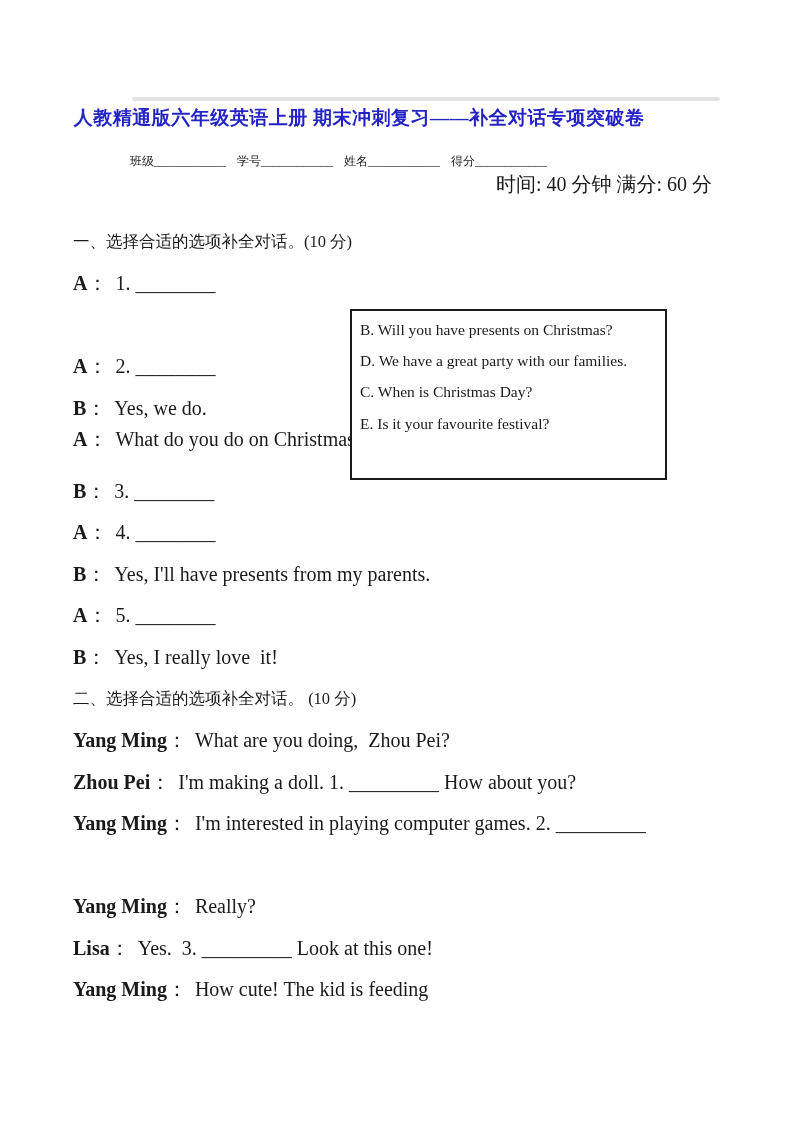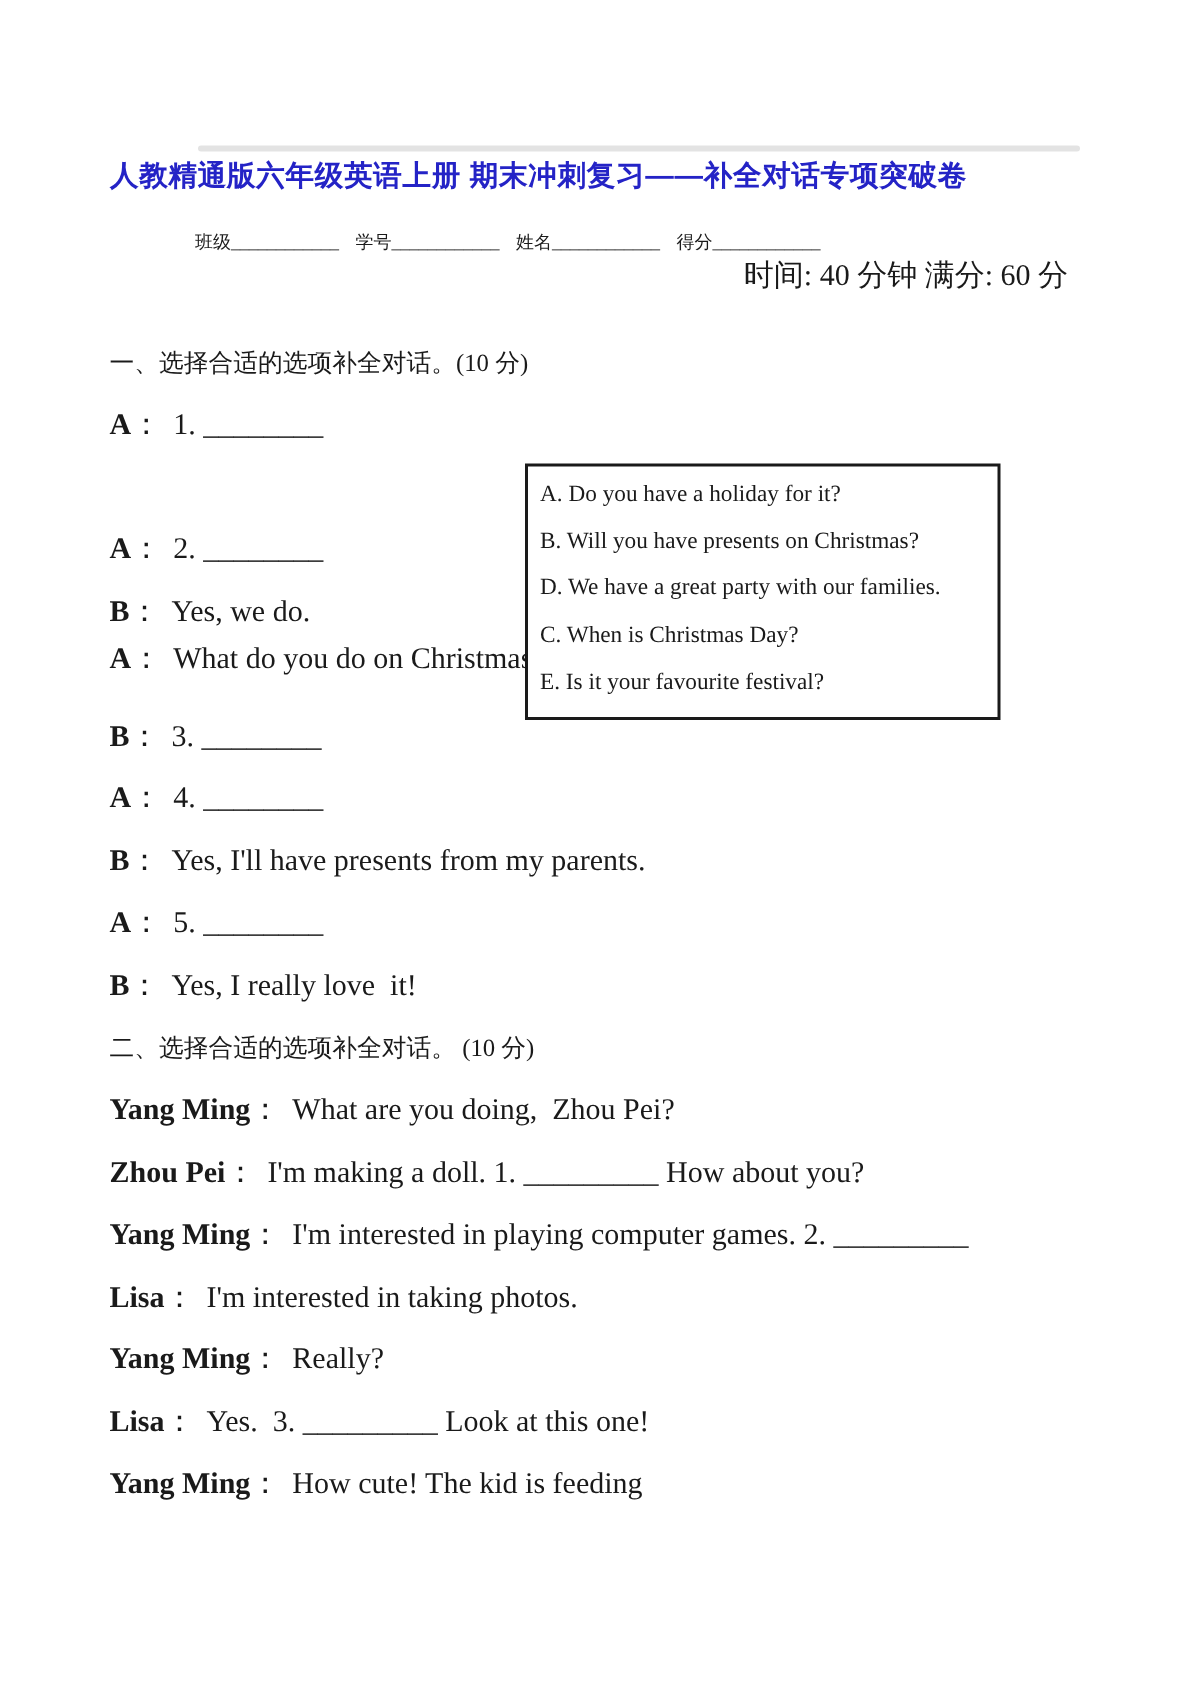--- a/index.html
+++ b/index.html
@@ -24,21 +24,21 @@
     height: 4px;
     background: #e3e3e3;
     border-radius: 2px;
   }
   .doc-title {
     position: absolute;
     left: 0;
     top: 104px;
     width: 718px;
     text-align: center;
-    font-family: Liberation Sans, sans-serif;
+    font-family: Liberation Serif, serif;
     font-weight: bold;
     font-size: 19px;
     line-height: 28px;
     color: #2423c6;
     letter-spacing: 0.5px;
     white-space: nowrap;
   }
   .info-row {
     position: absolute;
     left: 130px;
@@ -126,30 +126,28 @@
   <div class="line" style="top:356px;"><span class="speaker">A</span><span class="colon">：</span><span class="dialogue-text">2. ________</span></div>
   <div class="line" style="top:397.5px;"><span class="speaker">B</span><span class="colon">：</span><span class="dialogue-text">Yes, we do.</span></div>
   <div class="line" style="top:429px;"><span class="speaker">A</span><span class="colon">：</span><span class="dialogue-text">What do you do on Christmas Day?</span></div>
   <div class="line" style="top:480.5px;"><span class="speaker">B</span><span class="colon">：</span><span class="dialogue-text">3. ________</span></div>
   <div class="line" style="top:522px;"><span class="speaker">A</span><span class="colon">：</span><span class="dialogue-text">4. ________</span></div>
   <div class="line" style="top:563.5px;"><span class="speaker">B</span><span class="colon">：</span><span class="dialogue-text">Yes, I'll have presents from my parents.</span></div>
   <div class="line" style="top:605px;"><span class="speaker">A</span><span class="colon">：</span><span class="dialogue-text">5. ________</span></div>
   <div class="line" style="top:646.5px;"><span class="speaker">B</span><span class="colon">：</span><span class="dialogue-text">Yes, I really love  it!</span></div>
 
   <div class="options-box">
-    <div class="option-line">A. Do you have a holiday for it?</div>
     <div class="option-line">B. Will you have presents on Christmas?</div>
     <div class="option-line">D. We have a great party with our families.</div>
     <div class="option-line">C. When is Christmas Day?</div>
     <div class="option-line">E. Is it your favourite festival?</div>
   </div>
 
   <div class="sec-heading" style="top:688px;">二、选择合适的选项补全对话。 (10 分)</div>
 
   <div class="line" style="top:730px;"><span class="speaker">Yang Ming</span><span class="colon">：</span><span class="dialogue-text">What are you doing,  Zhou Pei?</span></div>
   <div class="line" style="top:771.5px;"><span class="speaker">Zhou Pei</span><span class="colon">：</span><span class="dialogue-text">I'm making a doll. 1. _________ How about you?</span></div>
   <div class="line" style="top:813px;"><span class="speaker">Yang Ming</span><span class="colon">：</span><span class="dialogue-text">I'm interested in playing computer games. 2. _________</span></div>
-  <div class="line" style="top:854.5px;"><span class="speaker">Lisa</span><span class="colon">：</span><span class="dialogue-text">I'm interested in taking photos.</span></div>
   <div class="line" style="top:896px;"><span class="speaker">Yang Ming</span><span class="colon">：</span><span class="dialogue-text">Really?</span></div>
   <div class="line" style="top:937.5px;"><span class="speaker">Lisa</span><span class="colon">：</span><span class="dialogue-text">Yes.  3. _________ Look at this one!</span></div>
   <div class="line" style="top:979px;"><span class="speaker">Yang Ming</span><span class="colon">：</span><span class="dialogue-text">How cute! The kid is feeding</span></div>
 
 </div>
 
 </body></html>

